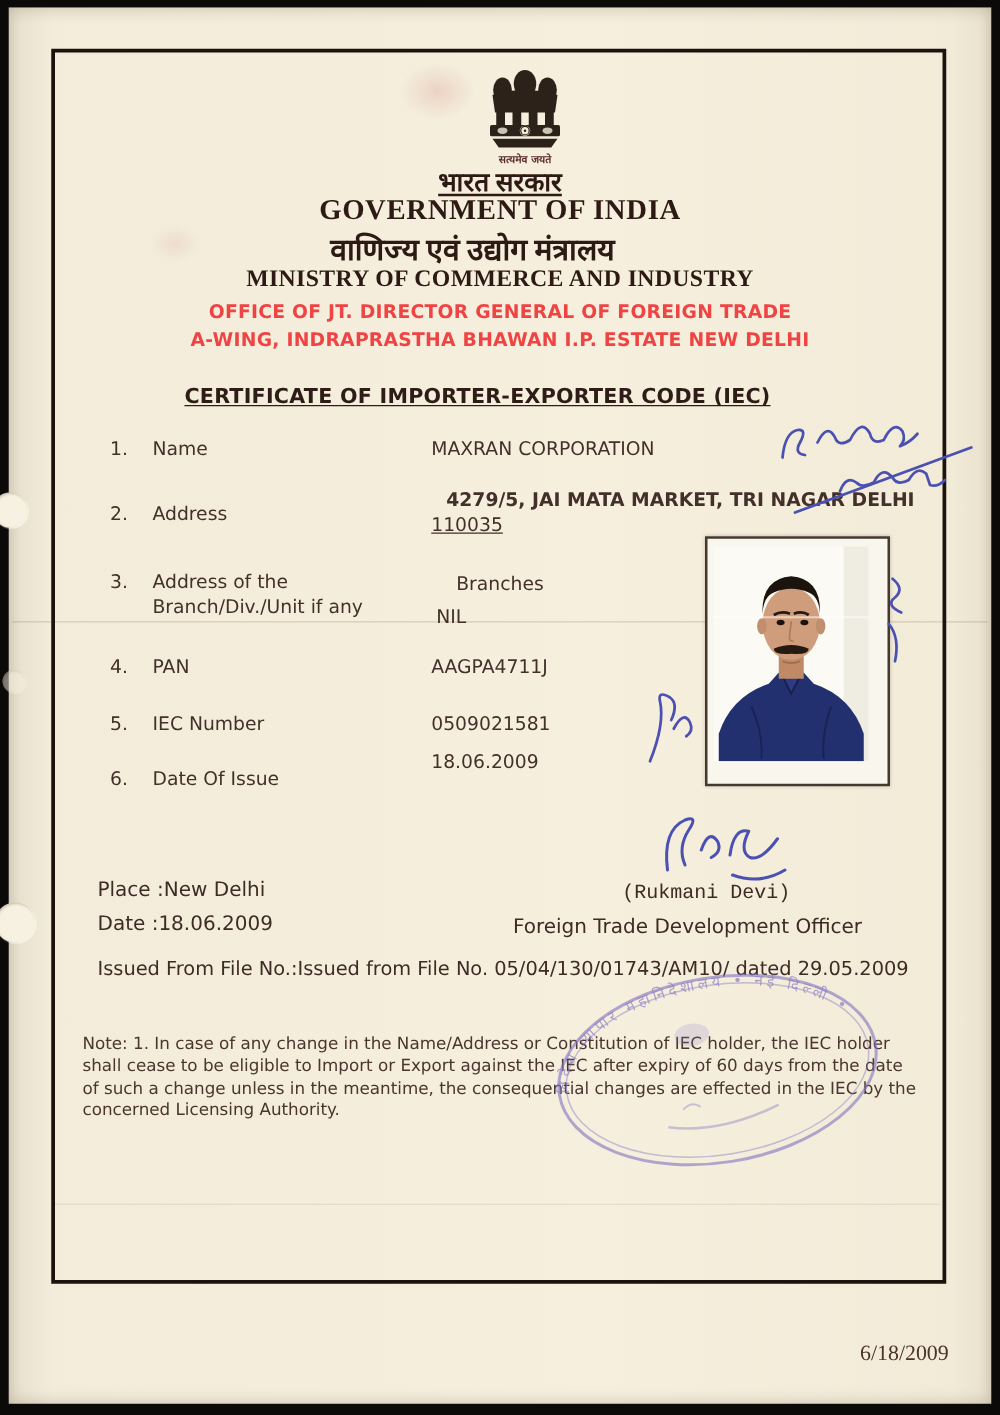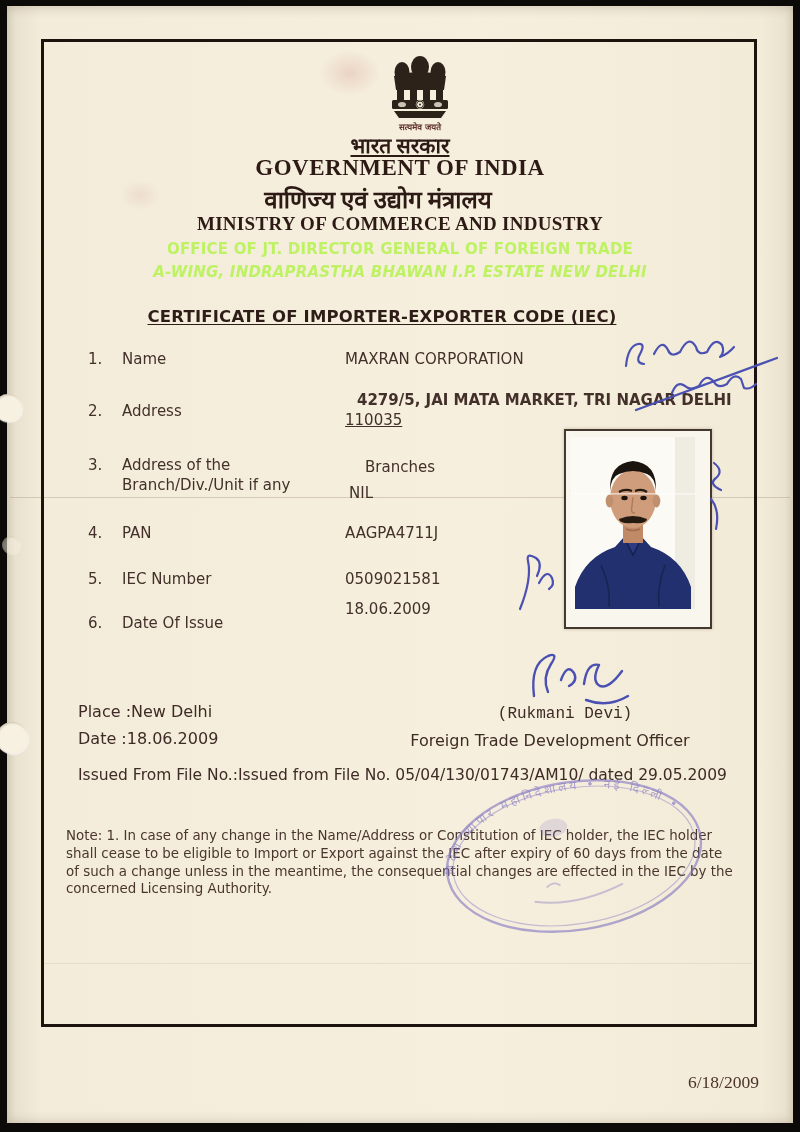--- a/index.html
+++ b/index.html
@@ -13,21 +13,21 @@
          border:3px solid #1e120e;}
   .abs{position:absolute;}
   .ctr{width:800px;left:0;text-align:center;}
   .serif{font-family:"Liberation Serif","DejaVu Serif",serif;}
   .hindi{font-family:"Liberation Serif","DejaVu Serif",serif;}
   .head{color:#2d1a15;}
   .h-govt{font-size:23px;font-weight:bold;letter-spacing:.5px;}
   .h-hindi1{font-size:21px;font-weight:bold;}
   .h-hindi2{font-size:24px;font-weight:bold;}
   .h-ministry{font-size:19px;font-weight:bold;letter-spacing:.3px;}
-  .h-office{font-size:15px;font-weight:bold;color:#bef264;letter-spacing:.2px;}
+  .h-office{font-size:15px;font-weight:bold;color:#ef4444;letter-spacing:.2px;}
   .cert-title{font-size:16.5px;font-weight:bold;color:#2e1c17;letter-spacing:.2px;}
   .fieldno{font-size:15px;color:#43302a;}
   .fieldlabel{font-size:15px;color:#43302a;}
   .fieldvalue{font-size:15px;color:#43302a;}
   .smalltext{font-size:13.4px;line-height:1.33;color:#4a362e;}
   .bigline{font-size:16px;color:#3e2b25;}
   .fileline{font-size:15.5px;color:#3e2b25;}
   .footer-url{font-family:"Liberation Serif","DejaVu Serif",serif;font-size:17.5px;color:#4c342c;}
   .crease{position:absolute;height:1px;background:rgba(110,80,60,.22);}
   .hole{position:absolute;border-radius:50%;background:#f7f1e2;
@@ -75,21 +75,21 @@
     <ellipse cx="22" cy="54.5" rx="4" ry="2.6" fill="#f3ecda" opacity=".8"></ellipse>
     <ellipse cx="58" cy="54.5" rx="4" ry="2.6" fill="#f3ecda" opacity=".8"></ellipse>
     <text x="40" y="80" text-anchor="middle" font-size="8.5" fill="#5d2f2c" font-weight="bold">सत्यमेव जयते</text>
   </svg>
 
   <div class="abs ctr hindi h-hindi1 head" style="top:131px;text-decoration:underline;">भारत सरकार</div>
   <div class="abs ctr serif h-govt head" style="top:155px;">GOVERNMENT OF INDIA</div>
   <div class="abs ctr hindi h-hindi2 head" style="top:182px;transform:translateX(-22px);">वाणिज्य एवं उद्योग मंत्रालय</div>
   <div class="abs ctr serif h-ministry head" style="top:213px;">MINISTRY OF COMMERCE AND INDUSTRY</div>
   <div class="abs ctr h-office" style="top:240px;">OFFICE OF JT. DIRECTOR GENERAL OF FOREIGN TRADE</div>
-  <div class="abs ctr h-office" style="top:263px;font-style:italic;">A-WING, INDRAPRASTHA BHAWAN I.P. ESTATE NEW DELHI</div>
+  <div class="abs ctr h-office" style="top:263px;">A-WING, INDRAPRASTHA BHAWAN I.P. ESTATE NEW DELHI</div>
 
   <div class="abs ctr cert-title" style="top:307px;transform:translateX(-18px);text-decoration:underline;text-decoration-thickness:1px;text-underline-offset:2px;">CERTIFICATE OF IMPORTER-EXPORTER CODE (IEC)</div>
 
   <div>
     <div class="abs fieldno" style="left:88px;top:350px;">1.</div>
     <div class="abs fieldlabel" style="left:122px;top:350px;">Name</div>
     <div class="abs fieldvalue" style="left:345px;top:350px;">MAXRAN CORPORATION</div>
   </div>
 
   <div>

